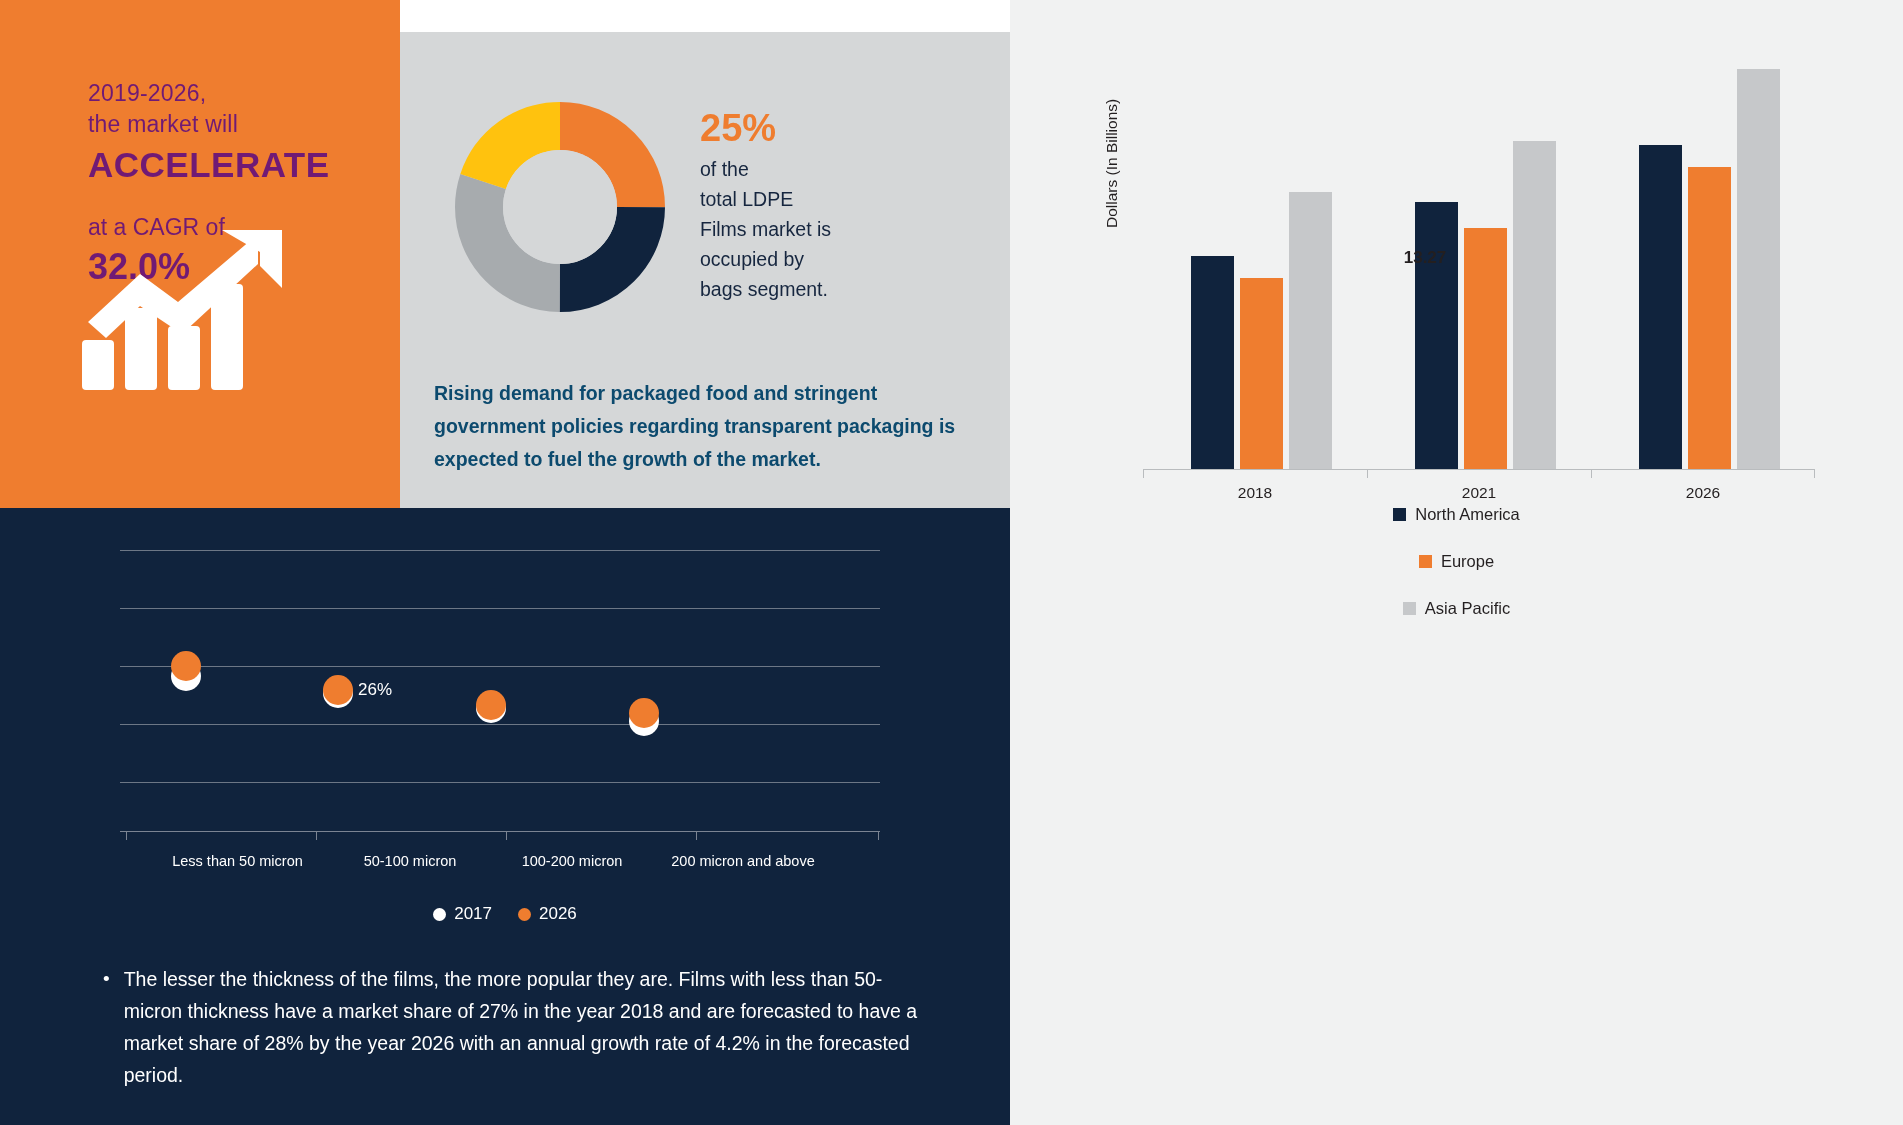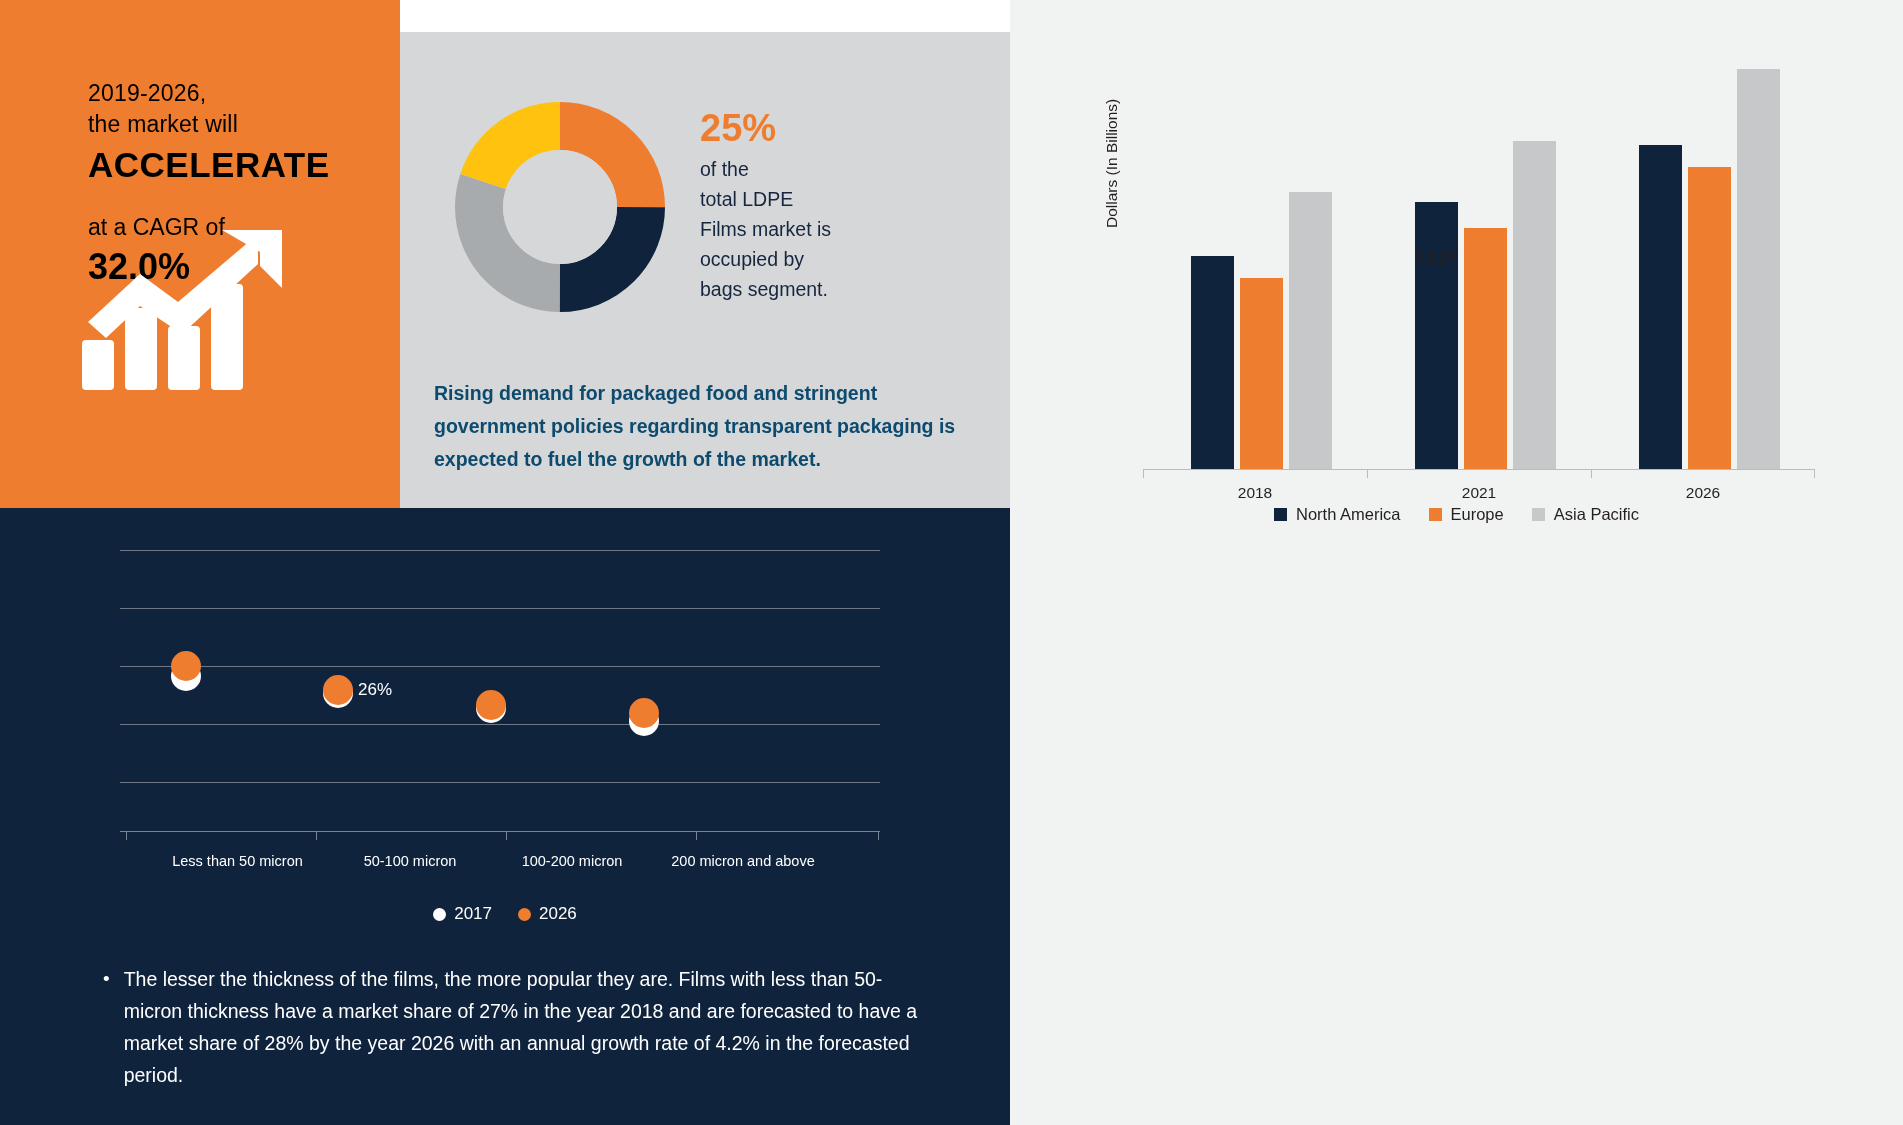--- a/index.html
+++ b/index.html
@@ -15,21 +15,21 @@
   .left-col {
     position: absolute; left: 0; top: 0;
     width: 1010px; height: 1125px;
   }
 
   
   .cagr-panel {
     position: absolute; left: 0; top: 0;
     width: 400px; height: 508px;
     background: #ef7d2f;
-    color: #000000;
+    color: #701a75;
     padding: 78px 0 0 88px;
   }
   .cagr-line { font-size: 23px; line-height: 31px; font-weight: 400; letter-spacing: .2px;}
   .cagr-accelerate { font-size: 35px; font-weight: bold; letter-spacing: .5px; line-height: 50px; }
   .cagr-at { font-size: 23px; line-height: 33px; margin-top: 21px; }
   .cagr-value { font-size: 36px; font-weight: bold; line-height: 46px; }
   .cagr-graphic { position: absolute; left: 82px; top: 230px; width: 270px; height: 160px; }
 
   
   .donut-panel {
@@ -111,21 +111,21 @@
     position: absolute; font-size: 17px; font-weight: bold; color: #231f20;
     transform: translateX(-50%); white-space: nowrap;
   }
   .x-tick { position: absolute; top: 422px; width: 1px; height: 8px; background: #b9bcbe; }
   .x-cat {
     position: absolute; top: 436px; font-size: 15.5px; color: #231f20;
     transform: translateX(-50%); white-space: nowrap;
   }
   .bar-legend {
     position: absolute; left: 0; top: 505px; width: 893px;
-    display: flex; justify-content: center; gap: 28px;
+    display: flex; justify-content: center; align-items: center; gap: 28px; flex-direction: column;
   }
   .bar-legend-item { display: flex; align-items: center; gap: 9px; font-size: 16.5px; color: #231f20; }
   .legend-swatch { width: 13px; height: 13px; display: inline-block; }
 </style>
 </head>
 <body>
 
 <div class="page">
 
   <div class="left-col">
@@ -246,21 +246,21 @@
 
       <div class="plot">
 
         <div class="bar bar-na" style="left:48px;  width:43px; height:213px;"></div>
         <div class="bar bar-eu" style="left:97px;  width:43px; height:191px;"></div>
         <div class="bar bar-ap" style="left:146px; width:43px; height:277px;"></div>
 
         <div class="bar bar-na" style="left:272px; width:43px; height:267px;"></div>
         <div class="bar bar-eu" style="left:321px; width:43px; height:241px;"></div>
         <div class="bar bar-ap" style="left:370px; width:43px; height:328px;"></div>
-        <div class="bar-label" style="left:294px; top:200px;">13.27</div>
+        <div class="bar-label" style="left:282px; top:200px;">13.27</div>
 
         <div class="bar bar-na" style="left:496px; width:43px; height:324px;"></div>
         <div class="bar bar-eu" style="left:545px; width:43px; height:302px;"></div>
         <div class="bar bar-ap" style="left:594px; width:43px; height:400px;"></div>
 
         <div class="baseline"></div>
 
         <div class="x-tick" style="left:0px;"></div>
         <div class="x-tick" style="left:224px;"></div>
         <div class="x-tick" style="left:448px;"></div>

